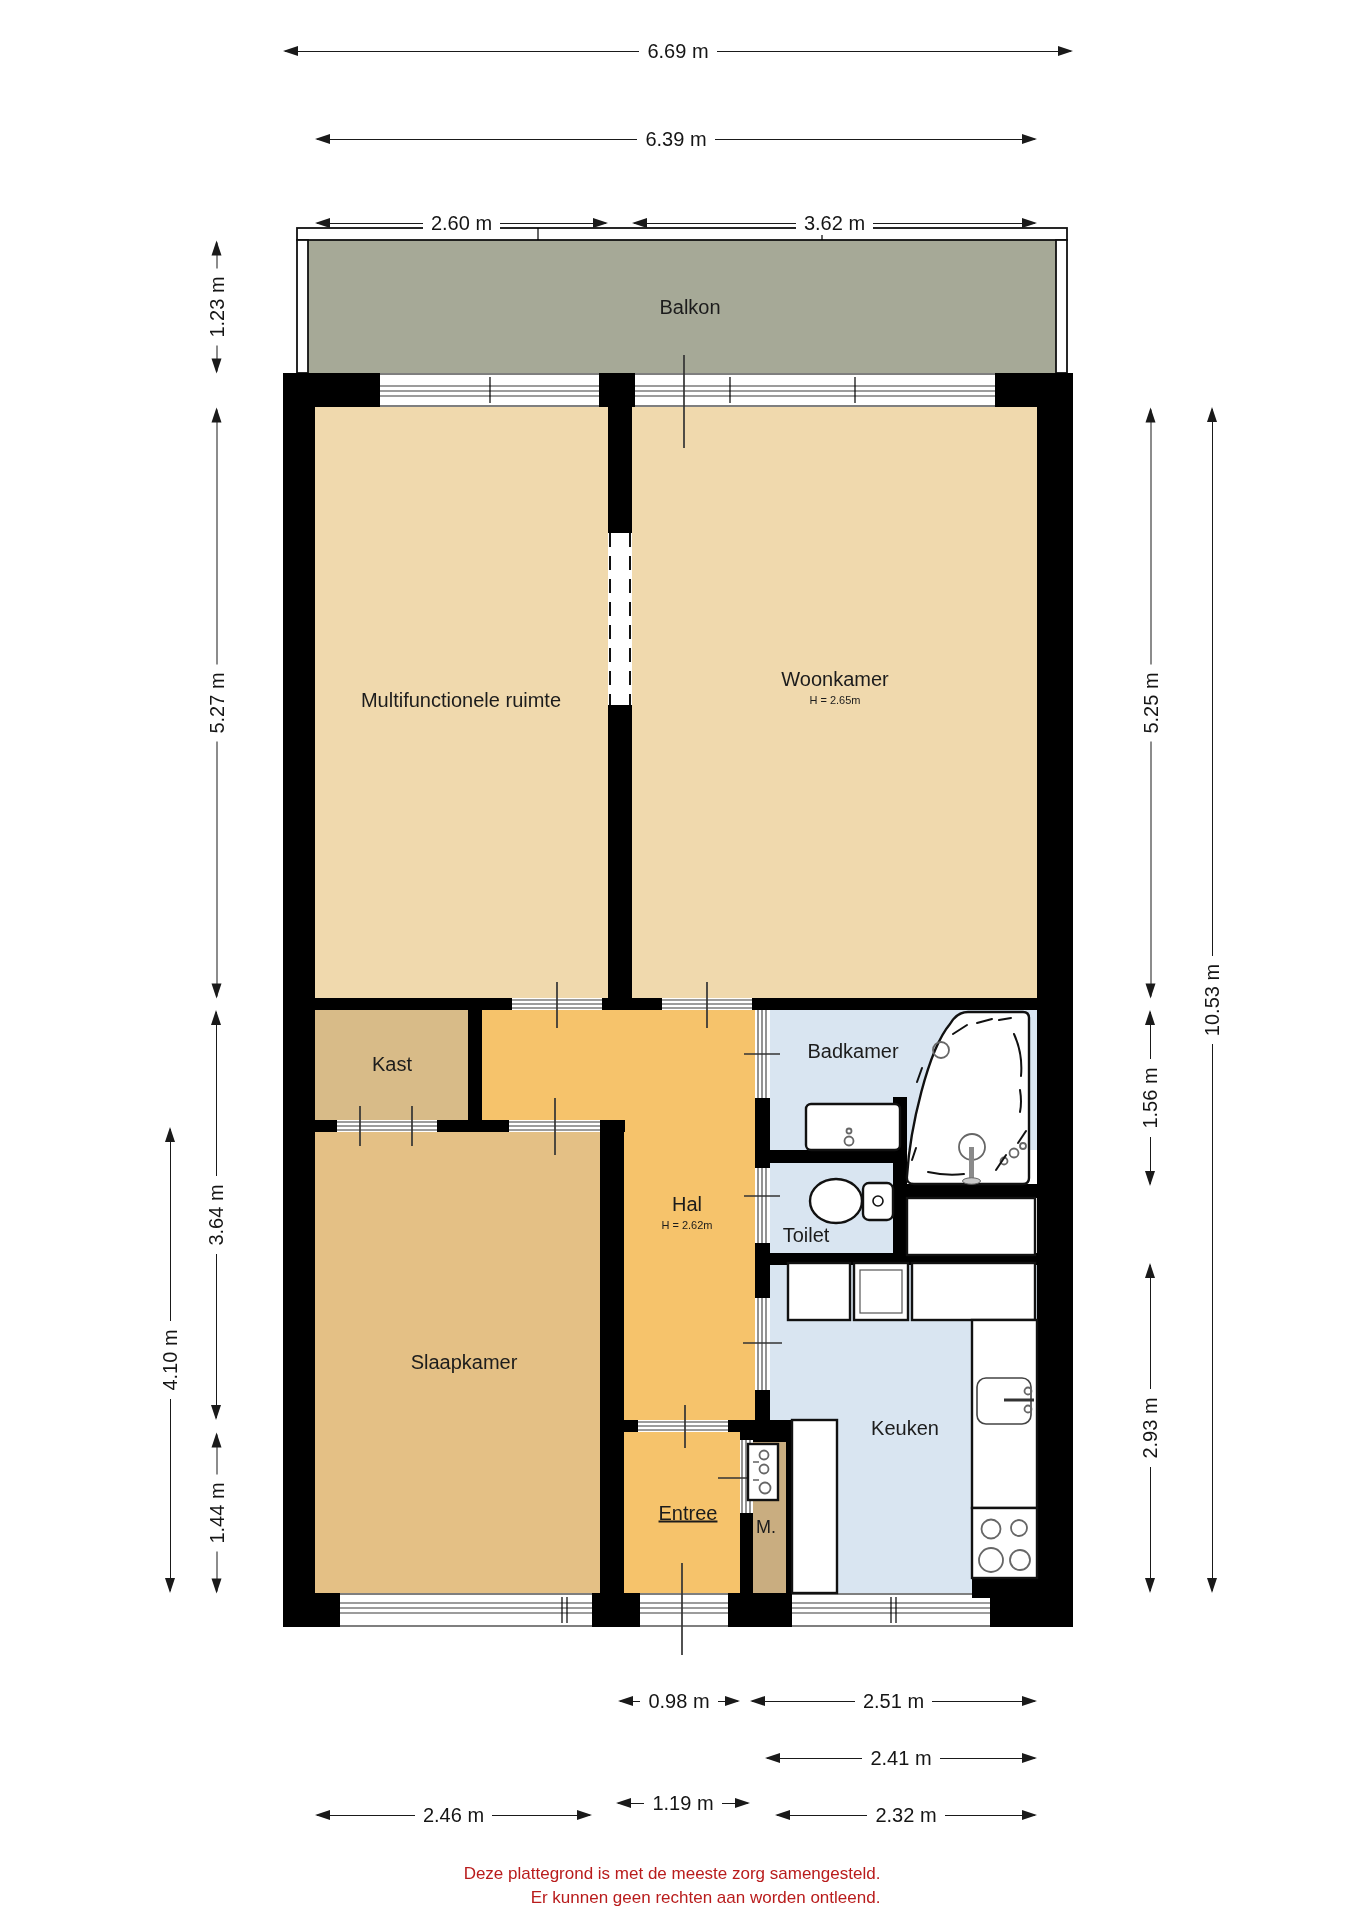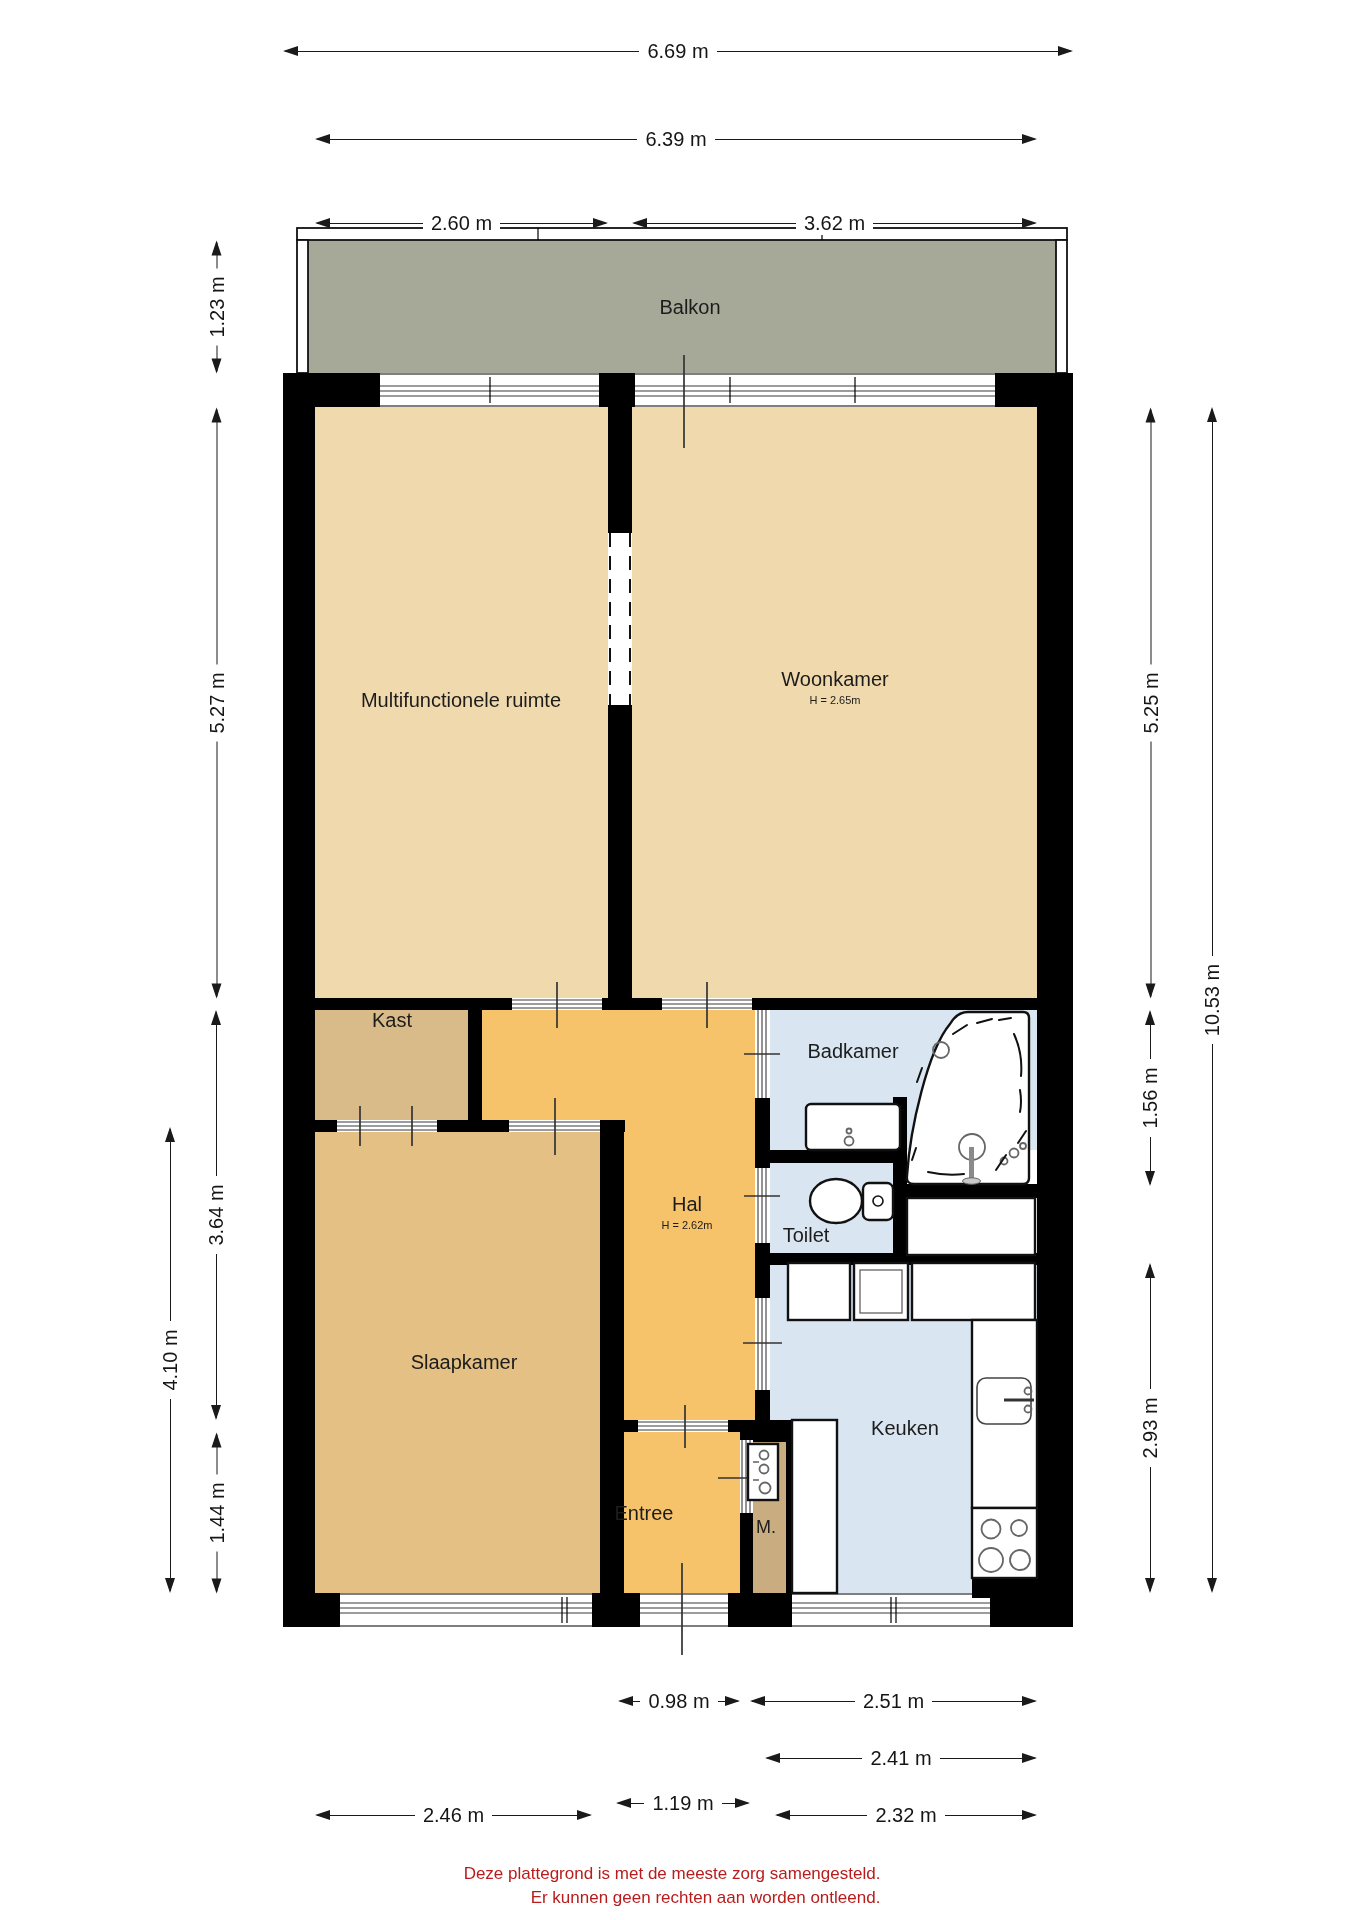--- a/index.html
+++ b/index.html
@@ -330,30 +330,30 @@
     <line x1="753" y1="1480" x2="759" y2="1480" stroke="#555" stroke-width="1.4"></line>
   </g>
 </svg>
 
   <div class="rlabel" style="left:690px;top:307px;">Balkon</div>
   <div class="rlabel" style="left:461px;top:700px;">Multifunctionele ruimte</div>
   <div class="rlabel" style="left:835px;top:687px;">
     <span>Woonkamer</span>
     <span class="sub">H = 2.65m</span>
   </div>
-  <div class="rlabel" style="left:392px;top:1020px;">Kast</div>
+  <div class="rlabel" style="left:392px;top:1064px;">Kast</div>
   <div class="rlabel" style="left:853px;top:1051px;">Badkamer</div>
   <div class="rlabel" style="left:687px;top:1212px;">
     <span>Hal</span>
     <span class="sub">H = 2.62m</span>
   </div>
   <div class="rlabel" style="left:806px;top:1235px;">Toilet</div>
   <div class="rlabel" style="left:464px;top:1362px;">Slaapkamer</div>
   <div class="rlabel" style="left:905px;top:1428px;">Keuken</div>
-  <div class="rlabel" style="left:644px;top:1513px;">Entree</div>
+  <div class="rlabel" style="left:688px;top:1513px;text-decoration:underline;">Entree</div>
   <div class="rlabel" style="left:766px;top:1527px;font-size:18px;">M.</div>
 
   <div class="dim" style="left:283px;top:38px;width:790px;">
     <i class="al"></i>
       <i class="ar"></i>
       <span class="line"></span>
       <span class="txt">6.69 m</span>
   </div>
   <div class="dim" style="left:315px;top:126px;width:722px;">
     <i class="al"></i>

